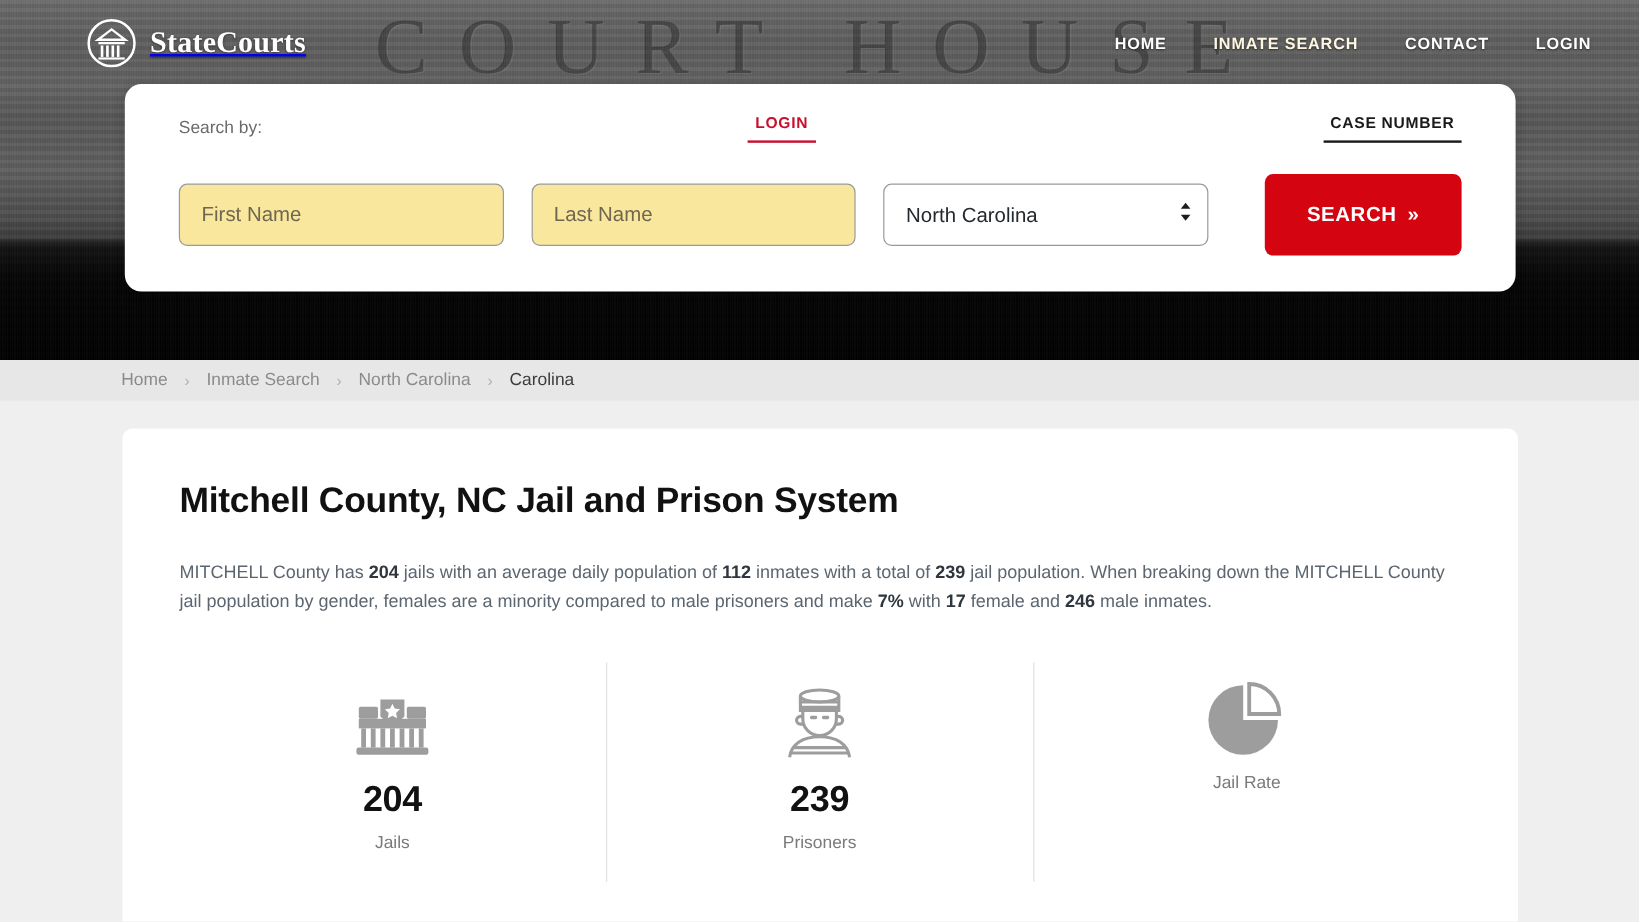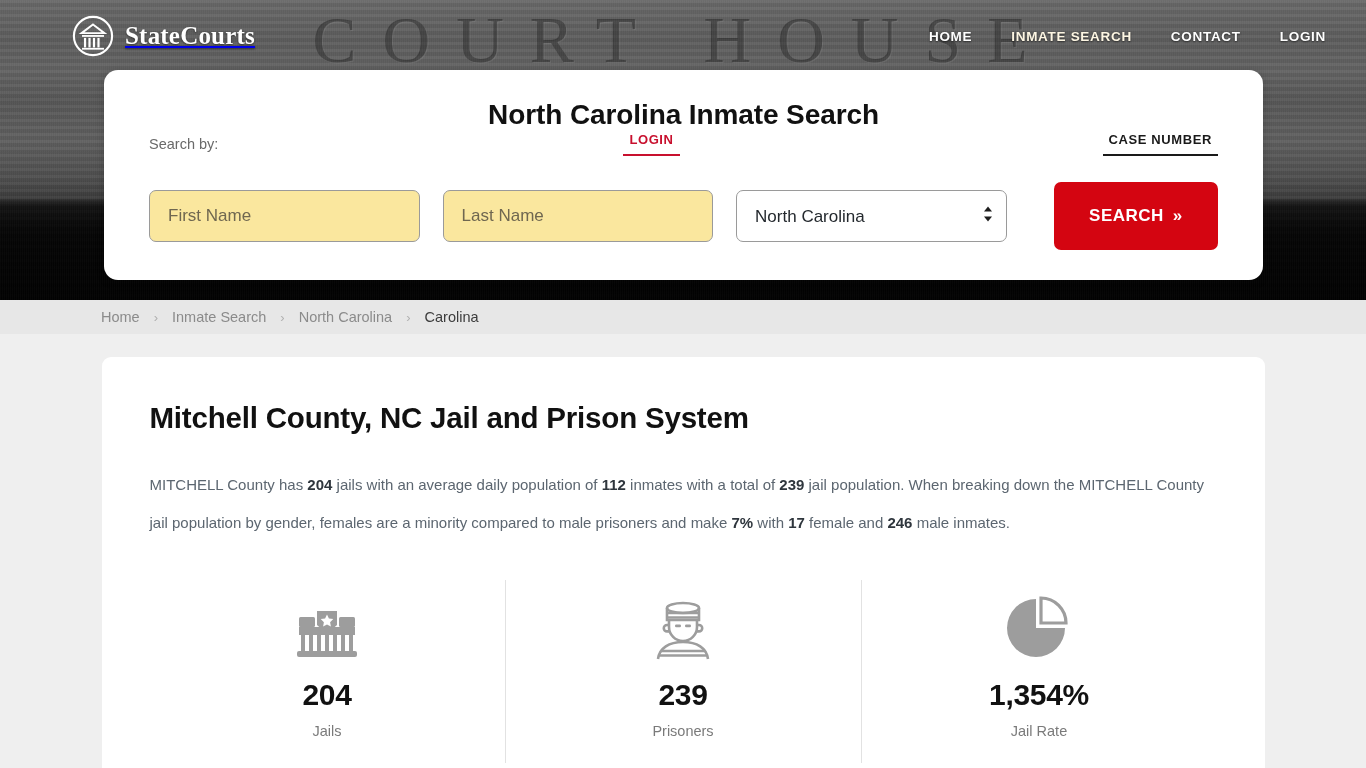--- a/index.html
+++ b/index.html
@@ -198,21 +198,21 @@
   }
   .page-title {
     font-size: 29.5px;
     font-weight: bold;
     color: #111111;
     margin: 0 0 31px;
     letter-spacing: -.2px;
   }
   .intro {
     font-size: 15px;
-    line-height: 38px;
+    line-height: 24px;
     color: #5c6670;
     margin: 0;
     max-width: 1060px;
   }
   .intro b { color: #2f363d; font-weight: bold; }
 
   
   .stats {
     display: flex;
     margin-top: 38px;
@@ -257,21 +257,20 @@
 
     <nav class="nav">
       <a href="#">HOME</a>
       <a href="#" class="active">INMATE SEARCH</a>
       <a href="#">CONTACT</a>
       <a href="#">LOGIN</a>
     </nav>
   </div>
 
   <div class="search-card">
-    <h1 class="search-title">North Carolina Inmate Search</h1>
 
     <div class="searchby-row">
       <span class="searchby-label">Search by:</span>
       <button class="tab tab-name">LOGIN</button>
       <button class="tab tab-case">CASE NUMBER</button>
     </div>
 
     <div class="form-row">
       <input class="field field-first" type="text" placeholder="First Name" style="">
       <input class="field field-last" type="text" placeholder="Last Name" style="">
@@ -369,19 +368,18 @@
         <div class="stat-label">Prisoners</div>
       </div>
 
       <div class="stat">
         <div class="stat-icon">
           <svg width="66" height="66" viewBox="0 0 66 66" aria-hidden="true">
             <path d="M30 4 a29 29 0 1 0 29 29 h-29 z" fill="#9d9d9d"></path>
             <path d="M35 3 v25 h25 A25 25 0 0 0 35 3 z" fill="none" stroke="#9d9d9d" stroke-width="3.2"></path>
           </svg>
         </div>
-        <div class="stat-value">1,354%</div>
         <div class="stat-label">Jail Rate</div>
       </div>
 
     </div>
   </div>
 </div>
 
 </body></html>

